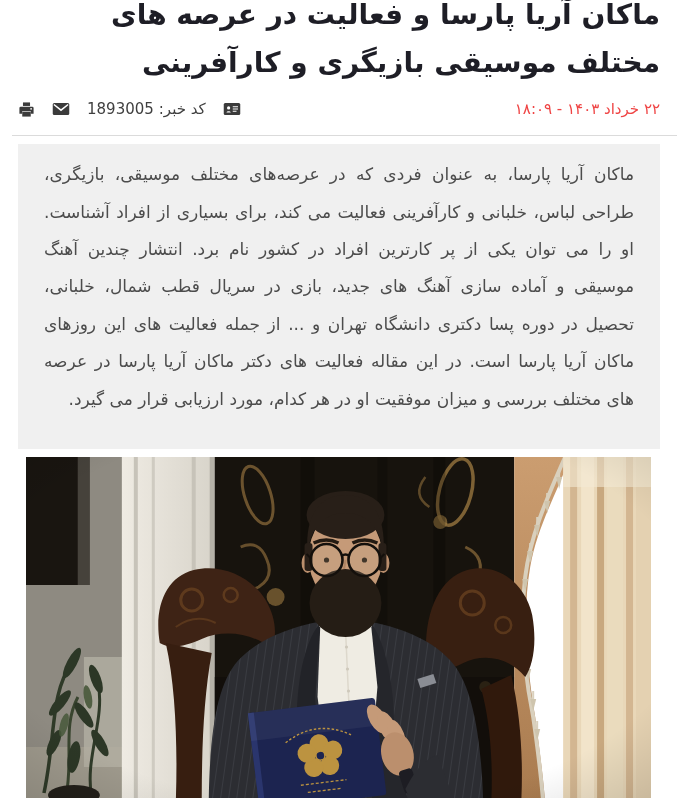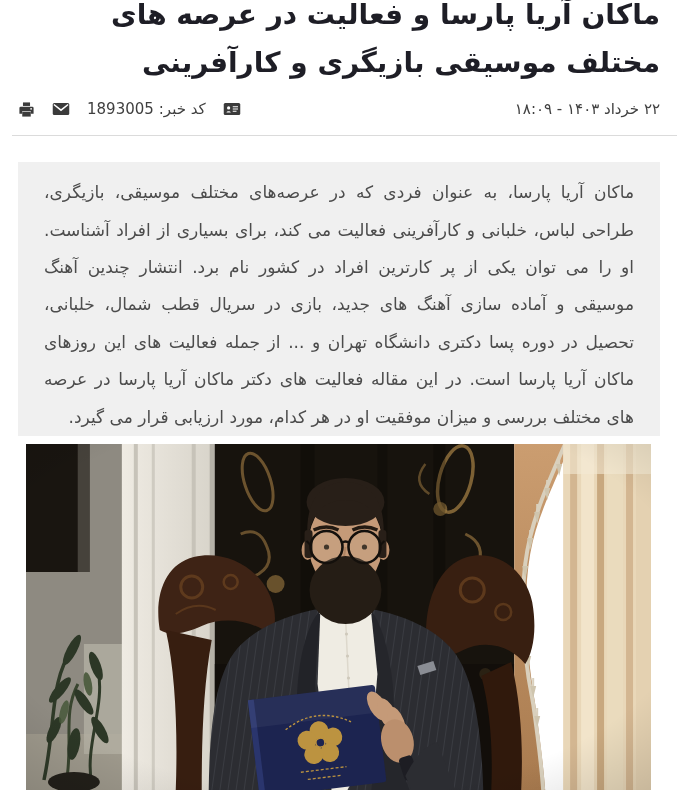--- a/index.html
+++ b/index.html
@@ -12,30 +12,30 @@
   .title{
     direction:rtl;text-align:right;
     font-size:28px;font-weight:bold;color:#1e1e26;
     line-height:1.7;margin:-9px 0 0 0;
   }
 
   .meta-row{
     direction:rtl;display:flex;justify-content:space-between;align-items:center;
     margin-top:9px;height:28px;
   }
-  .meta-date{font-size:15px;color:#404040;}
+  .meta-date{font-size:15px;color:#ef4444;}
   .meta-tools{display:flex;align-items:center;gap:17px;color:#3b3b3b;}
   .meta-tools .icon{display:inline-flex;align-items:center;}
   .meta-tools .icon svg{display:block;}
   .code{display:flex;gap:5px;direction:rtl;font-size:15px;color:#3f3f3f;white-space:nowrap;}
 
   .rule{border:0;border-top:1px solid #dbdbdb;margin:12px -17px 0 -6px;}
 
   .lead{
-    background:#f0f0f0;margin:26px 0 0 0;padding:12px 26px 0 26px;
+    background:#f0f0f0;margin:8px 0 0 0;padding:12px 26px 31px 26px;
     direction:rtl;text-align:justify;
     font-size:17px;line-height:2.2;color:#4c4c4c;
   }
 
   figure.photo{margin:8px 9px 0 8px;height:346px;}
   figure.photo svg{display:block;width:100%;height:100%;}
 </style>
 </head>
 <body>
 

